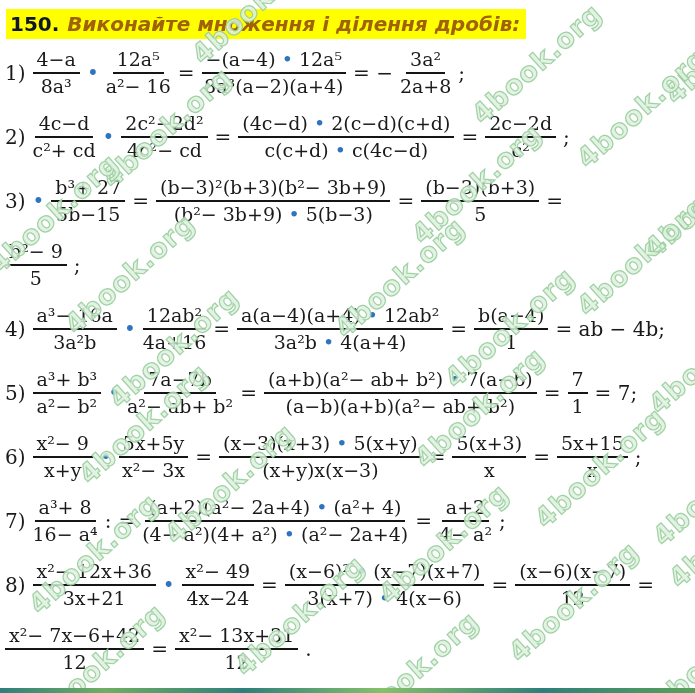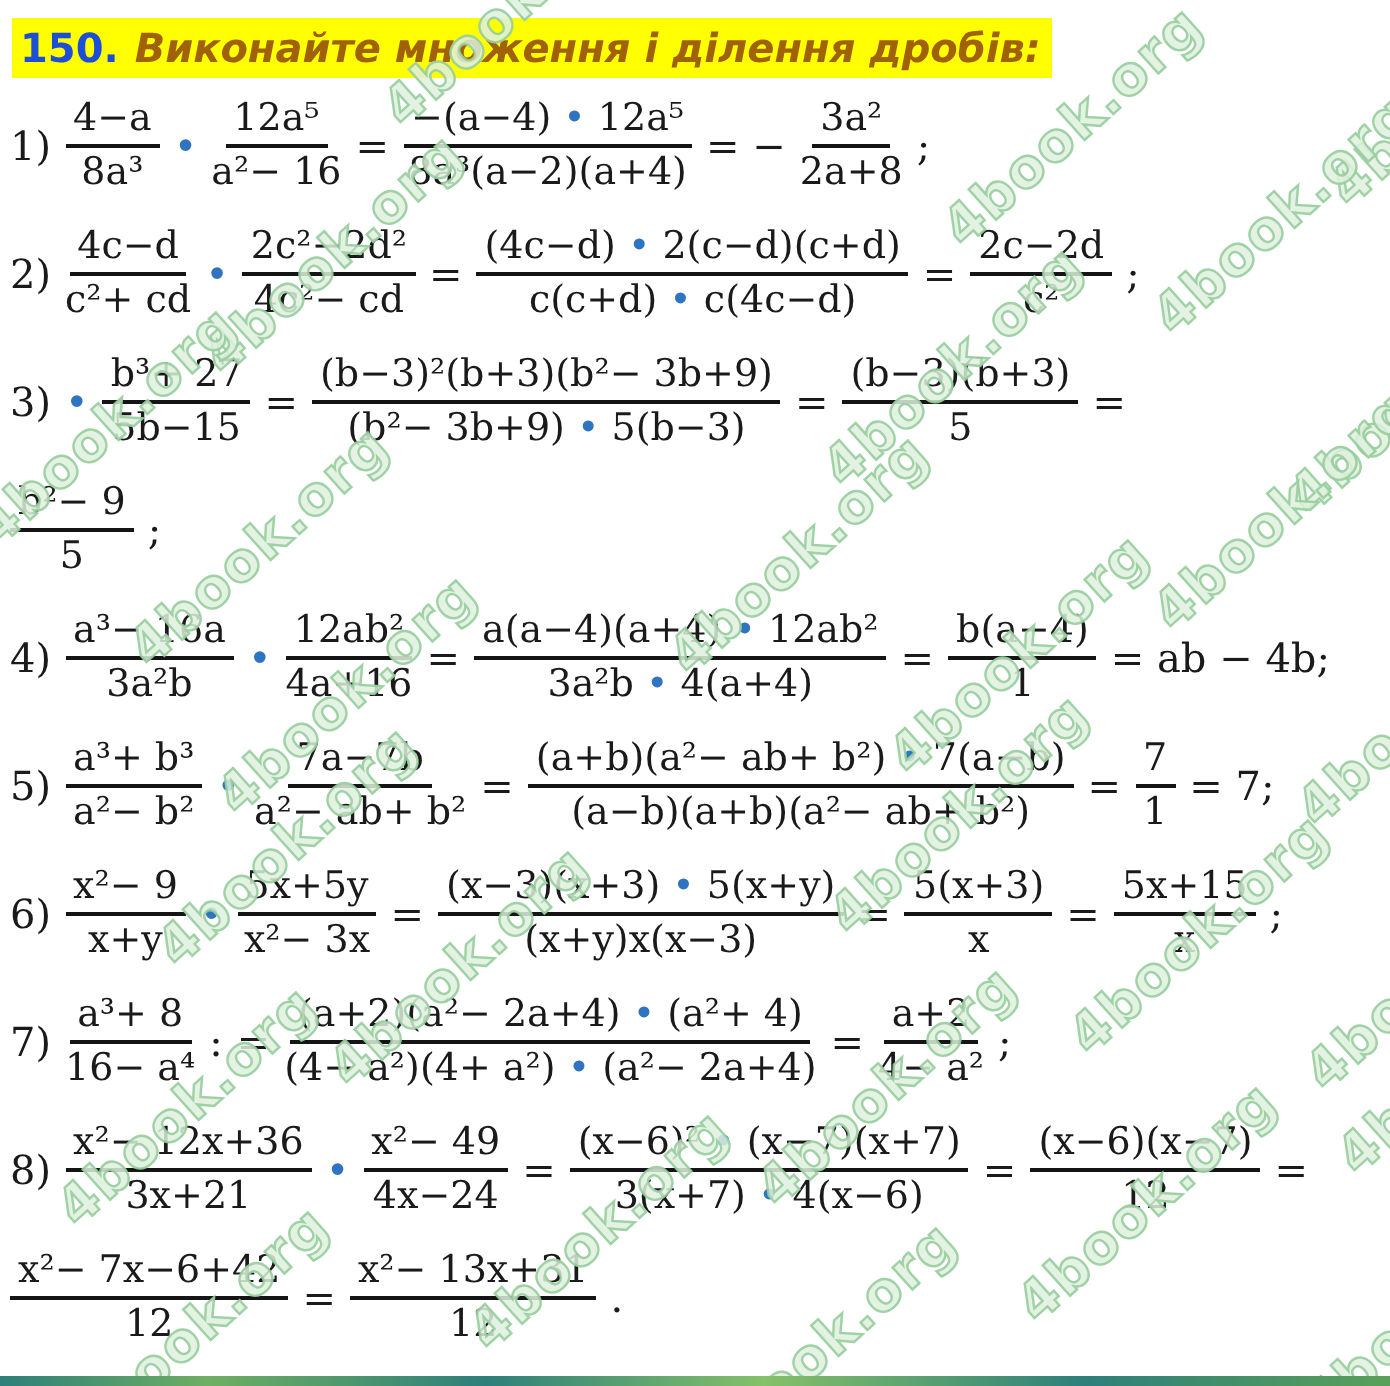--- a/index.html
+++ b/index.html
@@ -3,21 +3,21 @@
 <meta charset="utf-8">
 <style>
   html,body{margin:0;padding:0;}
   body{width:695px;height:693px;overflow:hidden;background:#ffffff;}
   .page{position:relative;width:695px;height:693px;background:#ffffff;
         font-family:"DejaVu Serif",serif;color:#1a1a1a;overflow:hidden;}
   
   .title-row{padding:9px 0 0 6px;position:relative;z-index:2;white-space:nowrap;}
   .title-hl{background:#ffff00;padding:3px 6px 3px 4px;display:inline-block;
             font-family:"DejaVu Sans","Liberation Sans",sans-serif;font-size:20px;line-height:24px;}
-  .title-num{color:#1d4ed8;font-weight:bold;font-style:normal;margin-right:8px;}
+  .title-num{color:#0f172a;font-weight:bold;font-style:normal;margin-right:8px;}
   .title-txt{color:#a16207;font-weight:bold;font-style:italic;}
   
   .eq-list{position:relative;z-index:2;margin-top:2px;}
   .line{display:flex;align-items:center;height:64px;padding-left:5px;gap:7px;white-space:nowrap;}
   .lbl{font-size:20px;}
   .op{font-size:20px;}
   .frac{display:inline-flex;flex-direction:column;align-items:center;vertical-align:middle;}
   .frac .num{border-bottom:2px solid #151515;padding:0 4px 2px;font-size:19px;line-height:21px;text-align:center;}
   .frac .den{padding-top:2px;font-size:19px;line-height:21px;text-align:left;}
   .dot{color:#2e74c0;}

